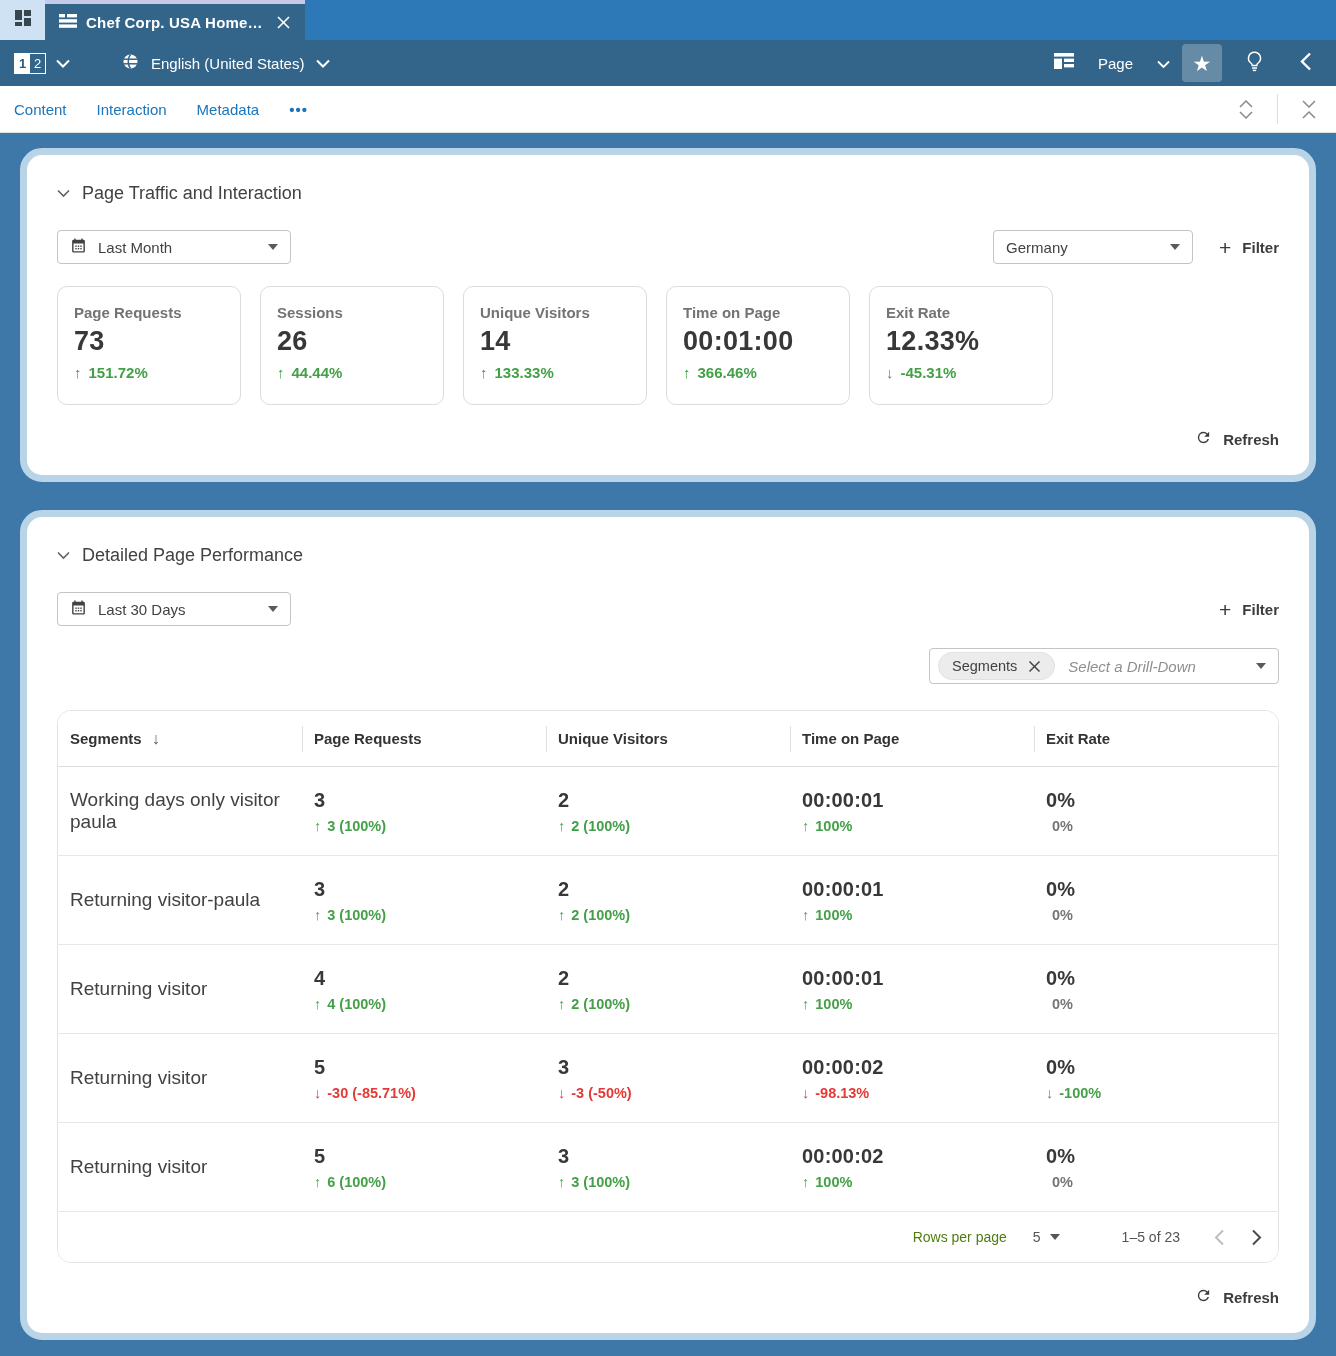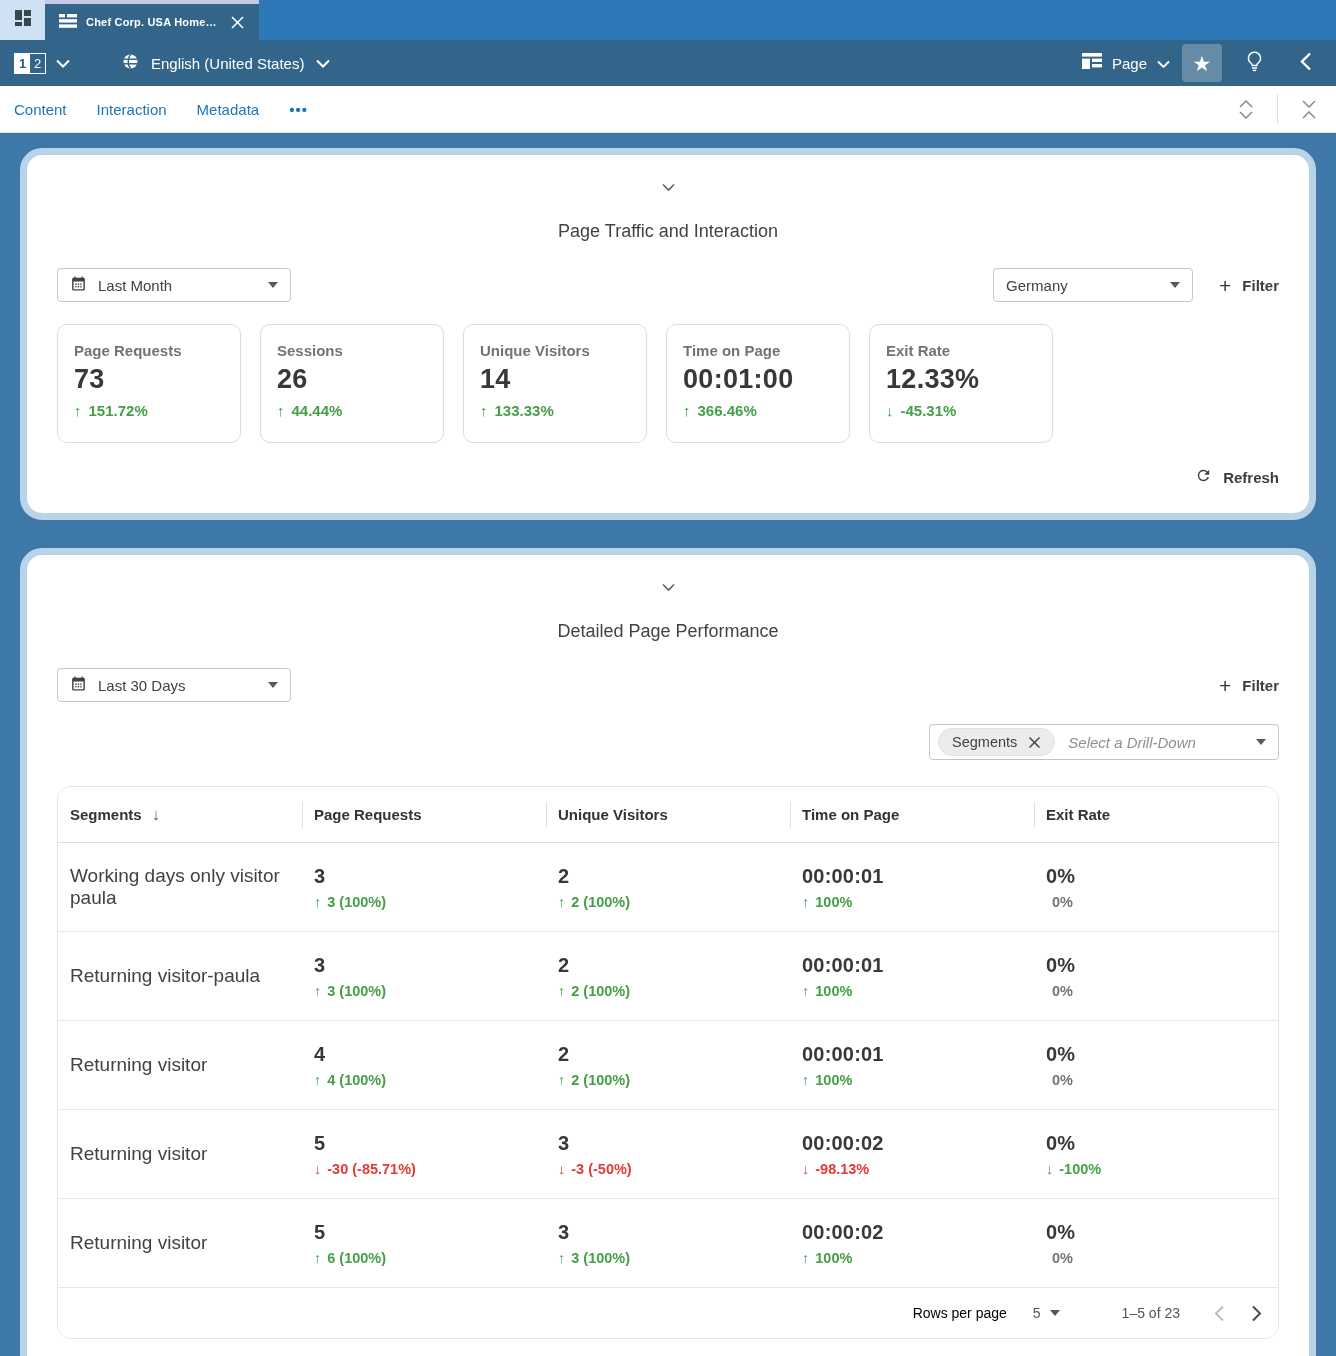--- a/index.html
+++ b/index.html
@@ -3,51 +3,51 @@
 <meta charset="utf-8">
 <style>
   * { box-sizing: border-box; margin: 0; padding: 0; }
   html,body { width:1336px; height:1356px; overflow:hidden; }
   body { font-family:"Liberation Sans", sans-serif; background:#3e78a9; }
 
   
   .topbar { height:40px; background:#2d79b8; display:flex; align-items:stretch; }
   .app-btn { width:45px; background:#cfe2f4; display:flex; align-items:center; justify-content:center; cursor:pointer; }
   .doc-tab { display:flex; align-items:center; gap:9px; background:#33658a; border-top:4px solid #c5cae9; padding:0 14px; color:#fff; cursor:pointer; }
-  .doc-tab .title { font-size:11px; font-weight:700; letter-spacing:.2px;text-align:center; }
+  .doc-tab .title { font-size:15px; font-weight:700; letter-spacing:.2px;text-align:center; }
   .tab-close { display:flex; align-items:center; margin-left:4px; cursor:pointer; }
 
   
   .toolbar { height:46px; background:#33658a; display:flex; align-items:center; padding:0 10px 0 14px; color:#fff; }
   .version-box { display:flex; border:1px solid #fff; height:21px; }
   .version-box .v1 { background:#fff; color:#2a5a7e; width:15px; display:flex; align-items:center; justify-content:center; font-size:13px; font-weight:700; }
   .version-box .v2 { color:#fff; width:15px; display:flex; align-items:center; justify-content:center; font-size:13px; }
   .tb-chev { margin-left:10px; display:flex; cursor:pointer; }
   .lang-group { display:flex; align-items:center; gap:12px; margin-left:52px; cursor:pointer; }
   .lang-group .lang { font-size:15px; }
   .tb-right { margin-left:auto; display:flex; align-items:center; gap:12px; }
-  .page-switch { display:flex; align-items:center; gap:10px; cursor:pointer;justify-content:space-between; }
+  .page-switch { display:flex; align-items:center; gap:24px; cursor:pointer;justify-content:space-between; }
   .page-switch .lbl { font-size:15px; }
   .icon-btn { width:40px; height:38px; border-radius:4px; display:flex; align-items:center; justify-content:center; cursor:pointer; }
   .icon-btn.active { background:rgba(255,255,255,.25); }
   .star-glyph { font-size:21px; color:#fff; line-height:1; }
 
   
   .tabstrip { height:47px; background:#fff; display:flex; align-items:center; padding:0 14px; border-bottom:1px solid #e3e3e3; }
   .strip-tab { color:#1b75bb; font-size:15px; margin-right:30px; cursor:pointer;text-align:right; }
   .strip-more { color:#1b75bb; font-size:15px; font-weight:700; letter-spacing:1px; cursor:pointer; }
   .strip-right { margin-left:auto; display:flex; align-items:center; }
   .chev-stack { display:flex; flex-direction:column; gap:3px; align-items:center; padding:2px 6px; cursor:pointer; }
   .strip-divider { width:1px; height:30px; background:#ddd; margin:0 18px; }
 
   
   .page { padding:15px 20px 36px 20px; }
   .panel { background:#fff; border:7px solid #b9d3e7; border-radius:22px; padding:28px 30px 26px 30px; }
   .panel + .panel { margin-top:28px; }
-  .sec-header { display:flex; align-items:center; gap:29px; color:#424242; font-size:18px;flex-direction:column; }
+  .sec-header { display:flex; align-items:center; gap:12px; color:#424242; font-size:18px; }
   .sec-chev { display:flex; cursor:pointer; }
 
   .controls { display:flex; align-items:center; justify-content:space-between; margin-top:26px; }
   .dropdown { display:flex; align-items:center; gap:11px; border:1px solid #c4c4c4; border-radius:4px; height:34px; padding:0 12px; font-size:15px; color:#424242; width:234px; cursor:pointer; background:#fff; }
   .dropdown.noicon { width:200px; }
   .caret { width:0; height:0; border-left:5px solid transparent; border-right:5px solid transparent; border-top:6px solid #5a5a5a; margin-left:auto; }
   .right-controls { display:flex; align-items:center; gap:26px; }
   .text-btn { display:flex; align-items:center; gap:11px; font-size:15px; font-weight:700; color:#3c3c3c; cursor:pointer; background:none; border:none; font-family:inherit; }
   .plus-glyph { font-size:21px; font-weight:400; color:#3c3c3c; line-height:1; }
 
@@ -73,21 +73,21 @@
   .th { flex:1; display:flex; align-items:center; gap:10px; font-size:15px; font-weight:700; color:#333; padding-left:12px; position:relative; height:100%; }
   .th .vdiv { position:absolute; left:0; top:15px; height:26px; width:1px; background:#e0e0e0; }
   .sort-arrow { color:#5f5f5f; font-weight:400; font-size:16px; }
   .trow { display:flex; align-items:center; height:89px; border-bottom:1px solid #e8e8e8; background:#fff; }
   .trow:last-of-type { border-bottom:1px solid #e8e8e8; }
   .td { flex:1; padding-left:12px; }
   .td-seg { font-size:19px; color:#424242; }
   .cell-value { font-size:20px; font-weight:700; color:#383838; letter-spacing:.2px; }
   .cell-delta { font-size:14.5px; font-weight:700; margin-top:6px; display:flex; gap:6px; align-items:baseline; }
   .pag { display:flex; align-items:center; justify-content:flex-end; height:50px; padding-right:16px; background:#fff; }
-  .pag-label { font-size:14px; color:#000000; }
+  .pag-label { font-size:14px; color:#4d7c0f; }
   .pag-size { display:flex; align-items:center; gap:9px; margin-left:26px; font-size:14px; color:#555; cursor:pointer; }
   .pag-size .caret { border-top-color:#555; }
   .pag-range { font-size:14px; color:#555; margin-left:62px; }
   .pag-nav { display:flex; align-items:center; gap:26px; margin-left:34px; }
   .pag-btn { display:flex; cursor:pointer; }
 </style>
 </head>
 <body>
 
 <div class="topbar">

